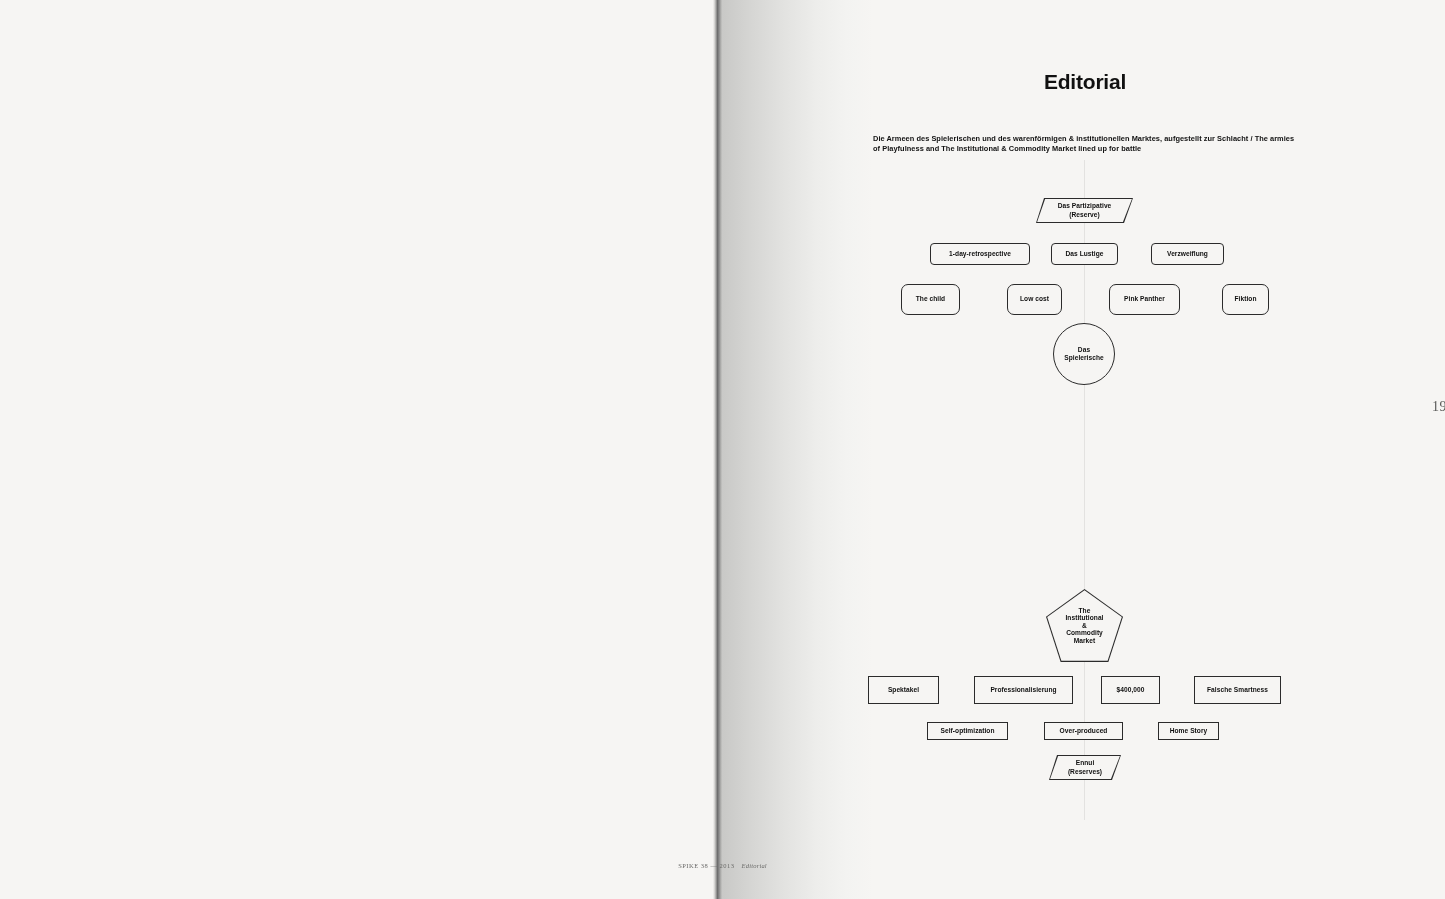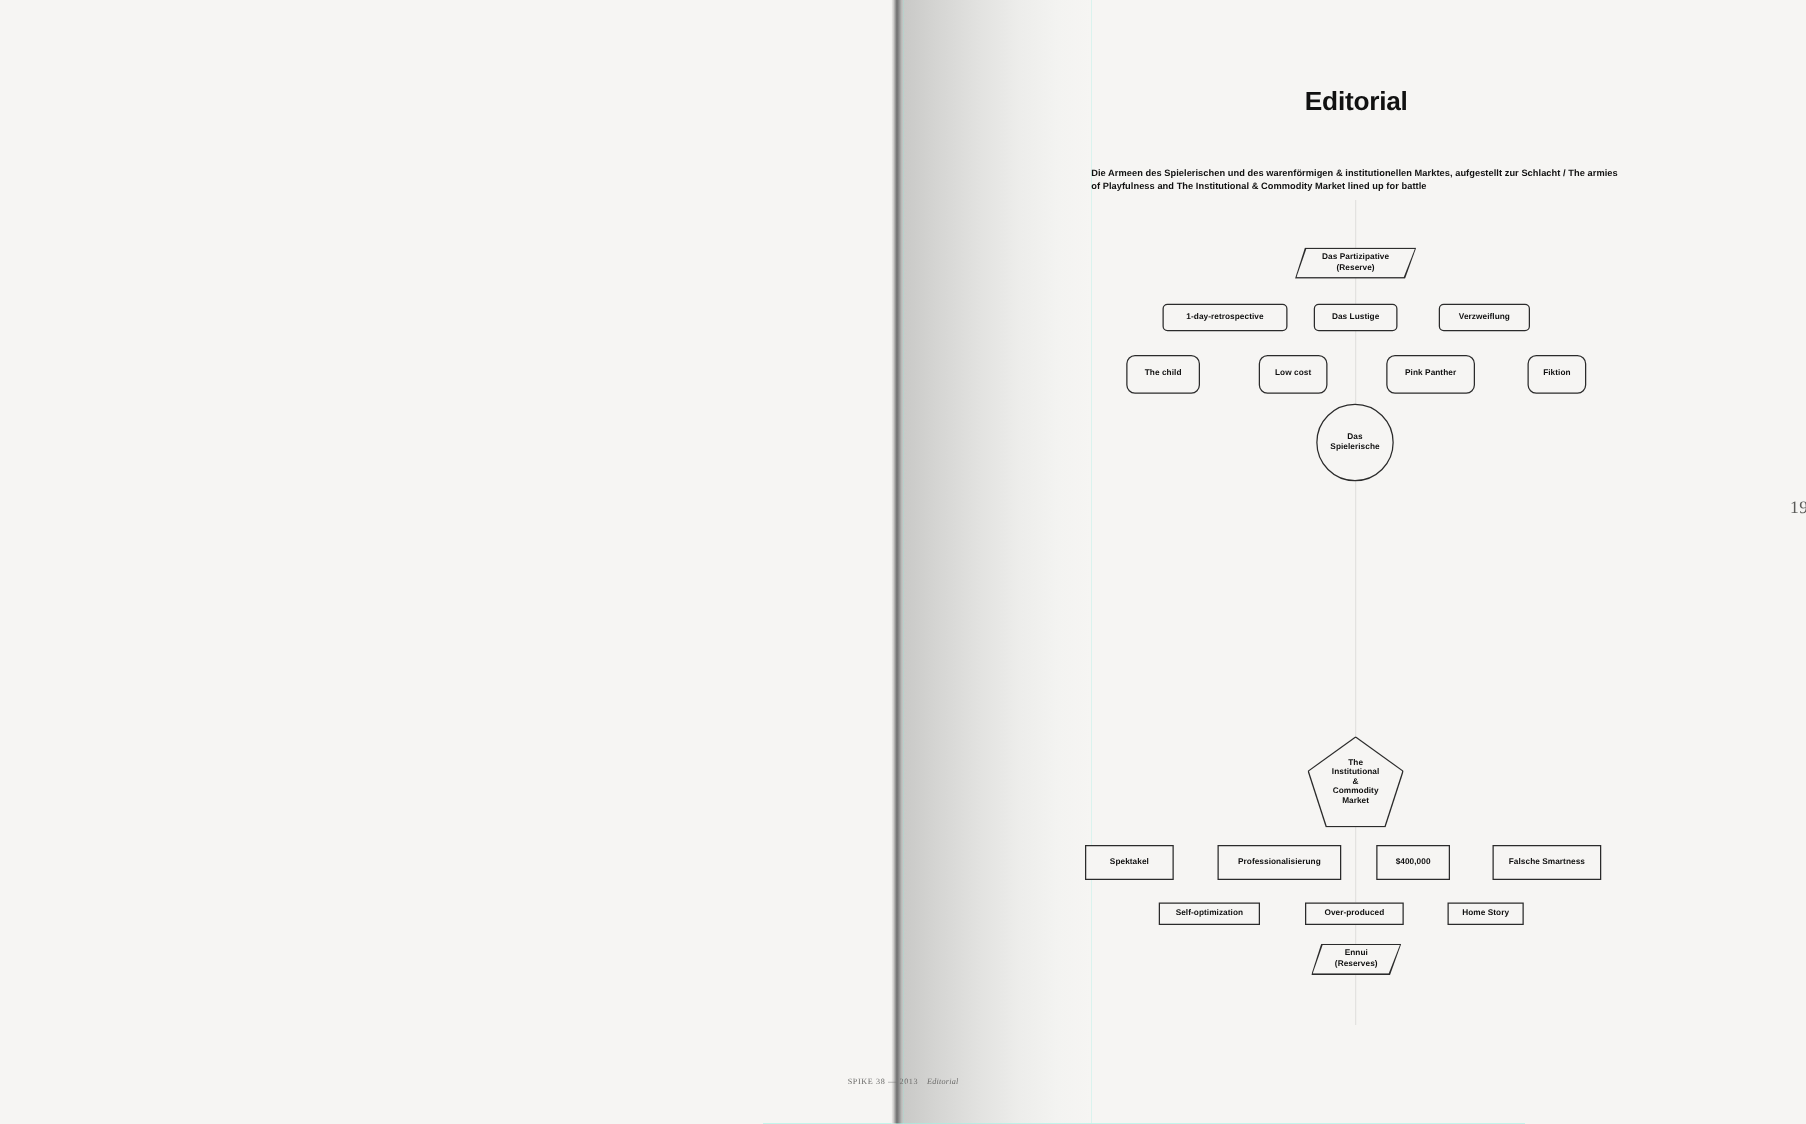--- a/index.html
+++ b/index.html
@@ -5,21 +5,21 @@
   html, body {
     margin: 0;
     padding: 0;
     background: #ffffff;
   }
   #page {
     position: relative;
     width: 1445px;
     height: 899px;
     overflow: hidden;
-    background: #5eead4;
+    background: #f0abfc;
     font-family: "Liberation Sans", sans-serif;
     -webkit-font-smoothing: antialiased;
   }
 
   
   .left-page {
     position: absolute;
     left: 0; top: 0;
     width: 717px; height: 899px;
     background: #f6f5f3;

